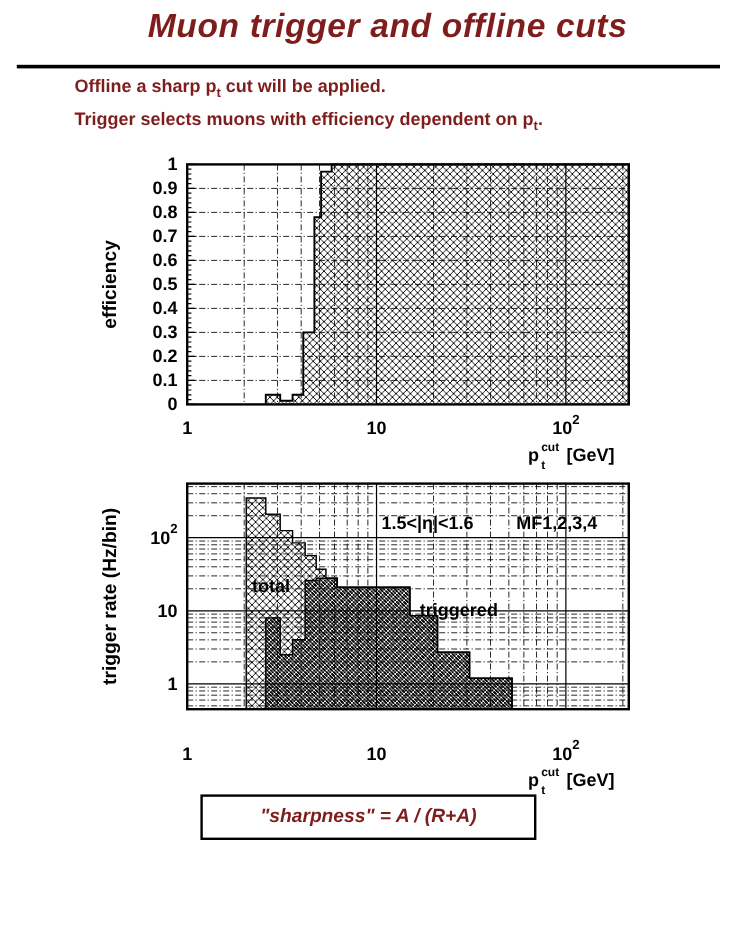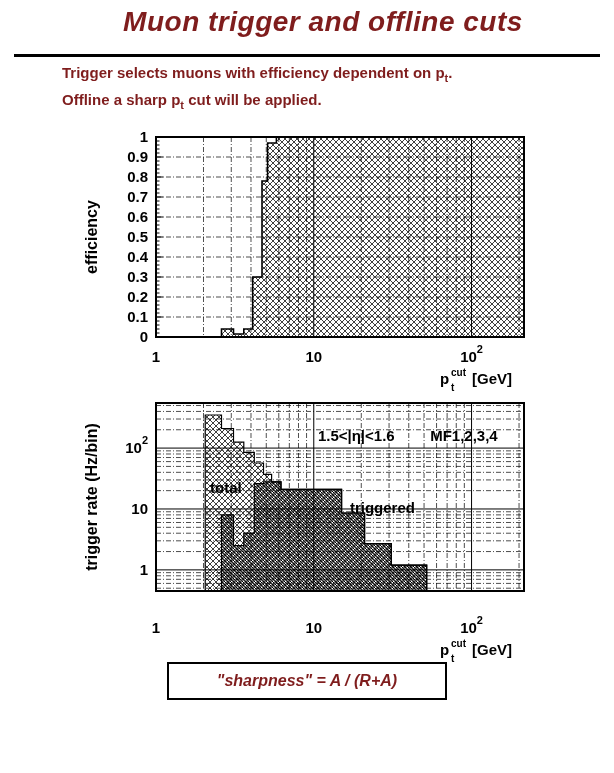--- a/index.html
+++ b/index.html
@@ -29,22 +29,22 @@
 </style>
 </head>
 <body>
 
 <div class="page">
 
   <h1 class="title">Muon trigger and offline cuts</h1>
   <div class="rule"></div>
 
   <p class="intro">
+    <span class="iline"><span>Offline a sharp p</span><sub>t</sub><span> cut will be applied.</span></span>
     <span class="iline"><span>Trigger selects muons with efficiency dependent on p</span><sub>t</sub><span>.</span></span>
-    <span class="iline"><span>Offline a sharp p</span><sub>t</sub><span> cut will be applied.</span></span>
   </p>
 
   <svg id="chart-top" class="chart chart-top" width="614" height="276" viewBox="0 0 614 276">
       <defs>
         <pattern id="hx0" width="6" height="6" patternUnits="userSpaceOnUse">
           <path d="M0,6 L6,0 M0,0 L6,6" stroke="#000" stroke-width="0.75"></path>
         </pattern>
         <pattern id="ck0" width="3" height="3" patternUnits="userSpaceOnUse">
           <rect x="0" y="0" width="1.5" height="1.5" fill="#000"></rect>
           <rect x="1.5" y="1.5" width="1.5" height="1.5" fill="#000"></rect>

